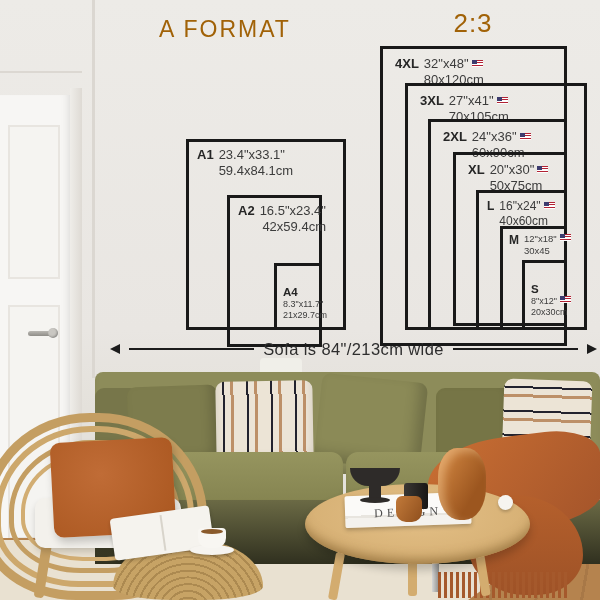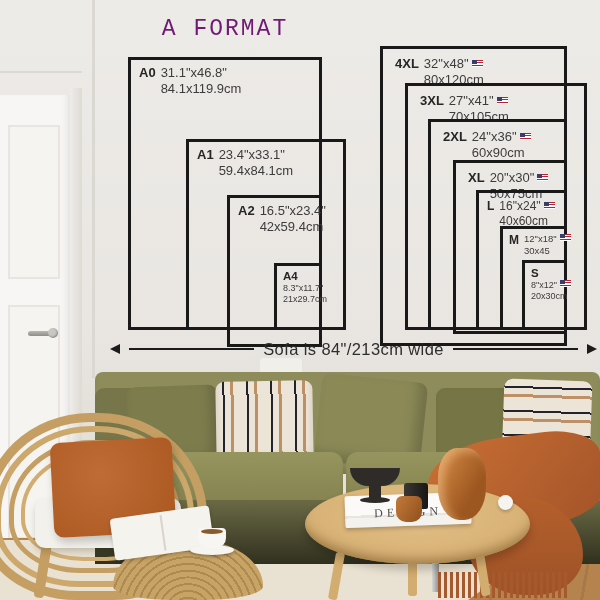--- a/index.html
+++ b/index.html
@@ -86,33 +86,33 @@
   .amber-glass{position:absolute;left:396px;top:496px;width:26px;height:26px;background:linear-gradient(120deg,#c27a3a,#8f4f1d);border-radius:6px 6px 10px 10px;}
   .white-ball{position:absolute;left:498px;top:495px;width:15px;height:15px;background:#f6f4f0;border-radius:50%;box-shadow:0 2px 3px rgba(0,0,0,.2);}
   .pampas{position:absolute;left:330px;top:368px;width:170px;height:105px;filter:blur(2px);background:
     radial-gradient(ellipse 40px 28px at 25% 30%,#dcc09b 0 60%,rgba(0,0,0,0) 70%),
     radial-gradient(ellipse 48px 30px at 55% 20%,#d7b astounding,rgba(0,0,0,0) 70%),
     radial-gradient(ellipse 48px 30px at 55% 20%,#d7b891 0 60%,rgba(0,0,0,0) 70%),
     radial-gradient(ellipse 42px 26px at 80% 45%,#cfae83 0 60%,rgba(0,0,0,0) 70%),
     radial-gradient(ellipse 36px 30px at 40% 60%,#e2c7a2 0 60%,rgba(0,0,0,0) 70%);}
 
   
-  .diagram-title{position:absolute;text-align:center;color:#701a75;font-weight:500;font-family:Liberation Mono, monospace;}
+  .diagram-title{position:absolute;text-align:center;color:#a16207;font-weight:500;}
   .title-a{left:95px;top:16px;width:260px;font-size:23px;letter-spacing:2px;}
   .title-r{left:393px;top:8px;width:160px;font-size:26px;letter-spacing:1px;}
   .size-box{position:absolute;border:3px solid #191919;box-sizing:border-box;color:#262626;}
   .size-label{display:flex;gap:5px;padding:5px 4px 0 8px;font-size:13px;line-height:1.24;}
   .r-pad .size-label{padding:7px 4px 0 12px;}
   .code{font-weight:700;white-space:nowrap;}
   .dims{display:flex;flex-direction:column;color:#3c3c3c;}
   .inch-line{white-space:nowrap;}
   .fs-sm .size-label{font-size:9.5px;padding:4px 2px 0 6px;}
   .fs-sm .code{font-size:12px;}
   .fs-md .size-label{font-size:12px;padding:6px 2px 0 8px;}
-  .stacked .size-label{display:block;padding:3px 2px 0 6px;font-size:9px;}
+  .stacked .size-label{display:block;padding:19px 2px 0 6px;font-size:9px;}
   .stacked .code{display:block;font-size:11.5px;}
   .stacked .inch-line,.stacked .cm-line{display:block;color:#3c3c3c;}
   .flag{display:inline-block;width:11px;height:7px;margin-left:3px;vertical-align:1px;background:repeating-linear-gradient(180deg,#b22234 0 1px,#ffffff 1px 2.3px);position:relative;}
   .flag::after{content:"";position:absolute;left:0;top:0;width:5px;height:4px;background:#3c3b6e;}
 
   
   .sofa-arrow{position:absolute;left:110px;top:340px;width:487px;height:18px;display:flex;align-items:center;gap:9px;color:#2b2b2b;}
   .arrow-line{flex:1;height:2px;background:#1c1c1c;}
   .arrow-head{width:0;height:0;border-top:5px solid transparent;border-bottom:5px solid transparent;}
   .head-l{border-right:10px solid #1c1c1c;}
@@ -186,55 +186,47 @@
   <div class="black-bowl"></div>
   <div class="black-bowl-stem"></div>
   <div class="black-bowl-base"></div>
   <div class="black-candle"></div>
   <div class="amber-vase"></div>
   <div class="amber-glass"></div>
   <div class="white-ball"></div>
 
   <div class="diagram-title title-a">A FORMAT</div>
 
-  <div class="size-box" style="left:128px;top:57px;width:194px;height:273px;">
-    <div class="size-label">
-        <span class="code">A0</span>
-        <span class="dims">
-          <span class="inch-line">31.1"x46.8"</span>
-          <span class="cm-line">84.1x119.9cm</span>
-        </span>
-      </div>
-  </div>
   <div class="size-box" style="left:186px;top:139px;width:160px;height:191px;">
     <div class="size-label">
         <span class="code">A1</span>
         <span class="dims">
           <span class="inch-line">23.4"x33.1"</span>
           <span class="cm-line">59.4x84.1cm</span>
         </span>
       </div>
   </div>
-  <div class="size-box" style="left:227px;top:195px;width:95px;height:152px;">
+  <div class="size-box" style="left:227px;top:195px;width:95px;height:152px;text-align:right;">
     <div class="size-label">
         <span class="code">A2</span>
         <span class="dims">
           <span class="inch-line">16.5"x23.4"</span>
           <span class="cm-line">42x59.4cm</span>
         </span>
       </div>
   </div>
   <div class="size-box stacked" style="left:274px;top:263px;width:48px;height:67px;">
     <div class="size-label">
         <span class="code">A4</span>
         <span class="inch-line">8.3"x11.7"</span>
         <span class="cm-line">21x29.7cm</span>
       </div>
   </div>
 
+  <div class="diagram-title title-r">2:3</div>
 
   <div class="size-box r-pad" style="left:380px;top:46px;width:187px;height:300px;">
     <div class="size-label">
         <span class="code">4XL</span>
         <span class="dims">
           <span class="inch-line"><span>32"x48"</span><span class="flag"></span></span>
           <span class="cm-line">80x120cm</span>
         </span>
       </div>
   </div>
@@ -249,21 +241,21 @@
   </div>
   <div class="size-box r-pad" style="left:428px;top:119px;width:139px;height:211px;">
     <div class="size-label">
         <span class="code">2XL</span>
         <span class="dims">
           <span class="inch-line"><span>24"x36"</span><span class="flag"></span></span>
           <span class="cm-line">60x90cm</span>
         </span>
       </div>
   </div>
-  <div class="size-box r-pad" style="left:453px;top:160px;width:114px;height:174px;">
+  <div class="size-box r-pad" style="left:453px;top:152px;width:114px;height:174px;">
     <div class="size-label">
         <span class="code">XL</span>
         <span class="dims">
           <span class="inch-line"><span>20"x30"</span><span class="flag"></span></span>
           <span class="cm-line">50x75cm</span>
         </span>
       </div>
   </div>
   <div class="size-box fs-md" style="left:476px;top:190px;width:91px;height:140px;">
     <div class="size-label">

